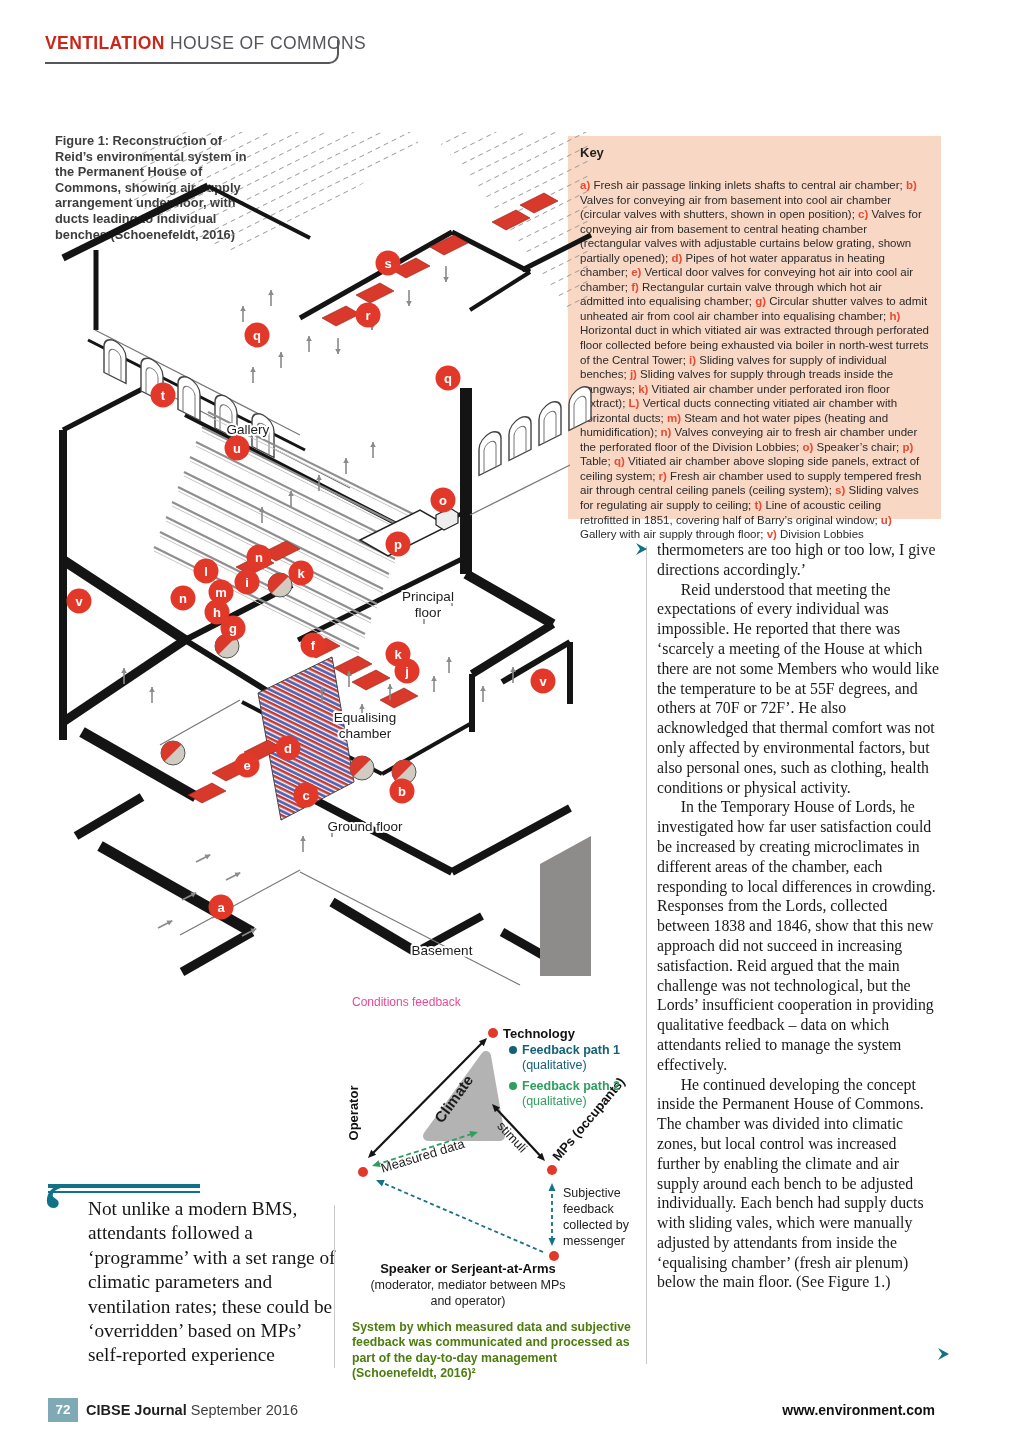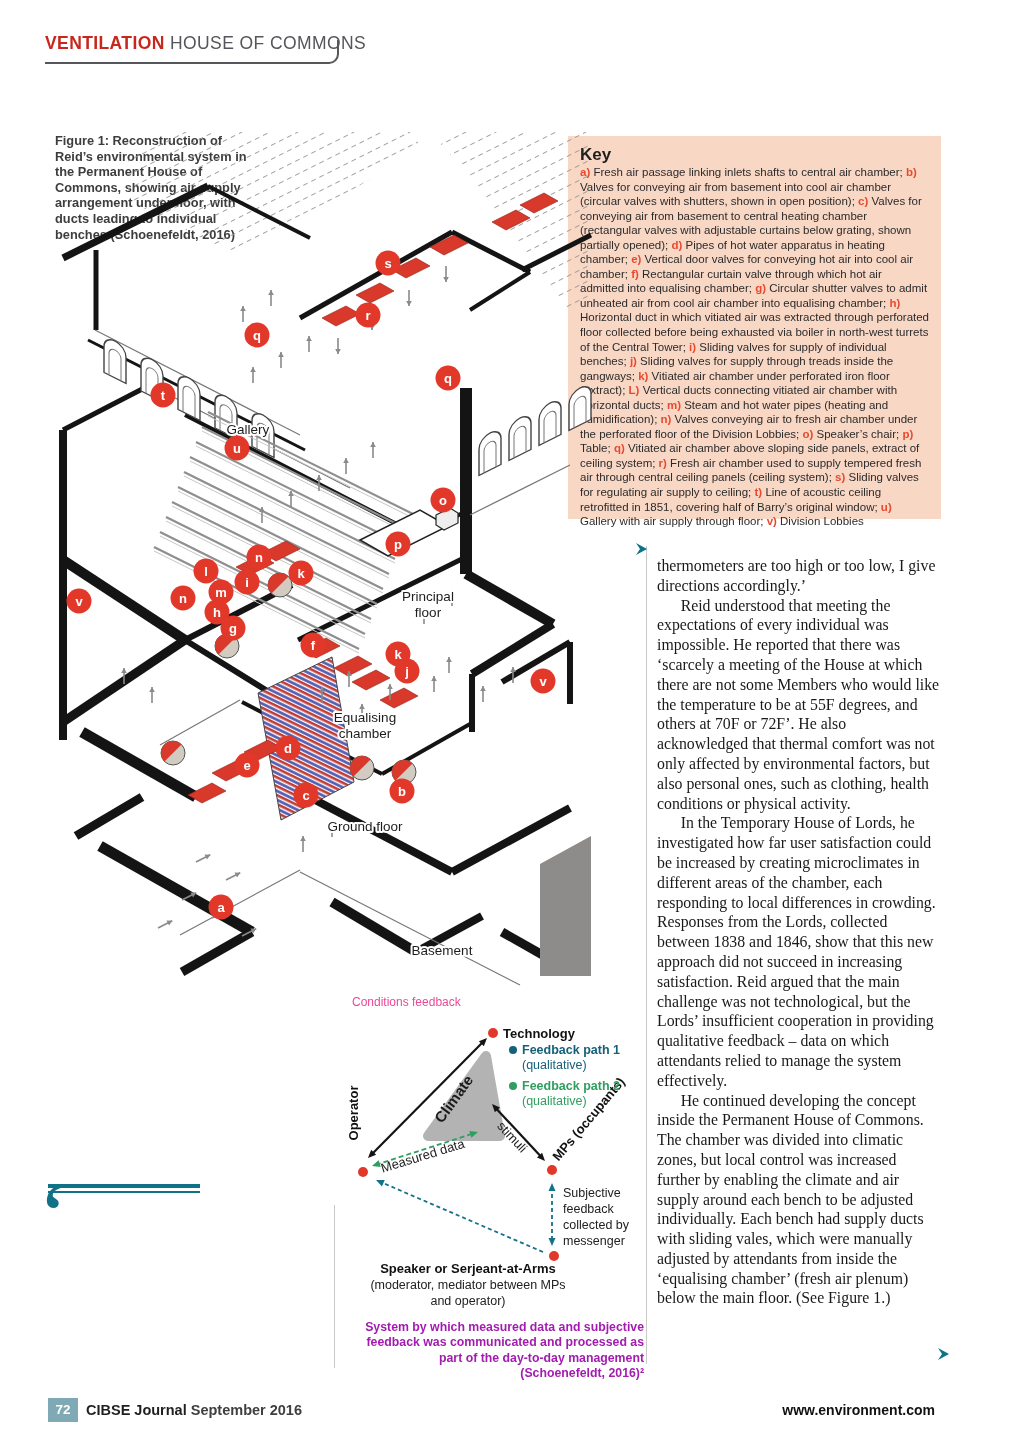--- a/index.html
+++ b/index.html
@@ -11,52 +11,52 @@
   .hdr .rest{color:#55565a;font-weight:normal;}
   .hdr-rule{position:absolute;left:45px;top:40px;width:292px;height:22px;
             border-bottom:2.5px solid #55565a;border-right:2.5px solid #55565a;
             border-bottom-right-radius:10px;}
   
   .figcap{position:absolute;left:55px;top:133px;width:200px;font-size:12.8px;line-height:1.22;
           font-weight:bold;color:#3d3d3c;}
   
   .key-box{position:absolute;left:568px;top:136px;width:373px;height:383px;background:#f9d7c5;
            padding:9px 12px 8px 12px;box-sizing:border-box;}
-  .key-title{font-size:17px;font-weight:bold;color:#1f1f1f;margin-bottom:0;}
+  .key-title{font-size:13px;font-weight:bold;color:#1f1f1f;margin-bottom:18px;}
   .key-body{font-size:11.5px;line-height:14.55px;color:#2b2b2b;}
   .kl{color:#e84a30;font-weight:bold;}
   
   .colrule{position:absolute;left:646px;top:546px;width:1px;height:818px;background:#c9c9c9;}
   .colrule2{position:absolute;left:334px;top:1205px;width:1px;height:163px;background:#c9c9c9;}
   .article{position:absolute;left:657px;top:540px;width:283px;font-family:"Liberation Serif",serif;
-           font-size:15.8px;line-height:19.8px;color:#191919;margin-top:16px;}
+           font-size:15.8px;line-height:19.8px;color:#191919;}
   .article p{margin:0;}
   .article p + p{text-indent:1.5em;}
   .chev{position:absolute;}
   
   .pq-rule1{position:absolute;left:48px;top:1184px;width:152px;height:0;border-top:4px solid #0f7286;}
   .pq-rule2{position:absolute;left:48px;top:1191px;width:152px;height:0;border-top:2px solid #0f7286;}
   .pq-mark{position:absolute;left:38px;top:1168px;font-family:"Liberation Serif",serif;
            font-size:92px;line-height:1;color:#0f7286;}
   .pq-text{position:absolute;left:88px;top:1197px;width:250px;font-family:"Liberation Serif",serif;
            font-size:19.3px;line-height:24.4px;color:#151515;}
   
   .diag-title{position:absolute;left:352px;top:995px;font-size:12px;font-weight:normal;color:#ec4899;}
   .diag-cap{position:absolute;left:352px;top:1320px;width:292px;font-size:12.3px;line-height:1.26;
-            font-weight:bold;color:#a21caf;text-align:right;}
+            font-weight:bold;color:#4d7c0f;}
   .d-bold{font:bold 13px "Liberation Sans",sans-serif;fill:#111;}
   .d-reg{font:13px "Liberation Sans",sans-serif;fill:#222;}
   .d-small{font:12.5px "Liberation Sans",sans-serif;fill:#222;}
   .d-leg-b{font:bold 12.5px "Liberation Sans",sans-serif;}
   .d-leg{font:12.5px "Liberation Sans",sans-serif;}
   .d-climate{font:bold 15px "Liberation Sans",sans-serif;fill:#1a1a1a;}
   
   .pageno{position:absolute;left:48px;top:1398px;width:30px;height:24px;background:#7fa9b4;
           color:#fff;font-weight:bold;font-size:13.5px;text-align:center;line-height:24px;}
-  .foot-l{position:absolute;left:86px;top:1402px;font-size:14.5px;color:#3f3f3f;font-weight:bold;}
+  .foot-l{position:absolute;left:86px;top:1402px;font-size:14.5px;color:#3f3f3f;}
   .foot-l b{color:#1f1f1f;}
   .foot-r{position:absolute;left:781px;top:1402px;width:154px;text-align:right;font-size:14px;
           font-weight:bold;color:#111;}
   
   .marker-letter{font:bold 13px "Liberation Sans",sans-serif;fill:#fff;text-anchor:middle;}
   .fig-label{font:13.5px "Liberation Sans",sans-serif;fill:#1d1d1d;text-anchor:middle;
              paint-order:stroke;stroke:#fff;stroke-width:4px;stroke-linejoin:round;}
 </style>
 </head>
 <body>
@@ -456,20 +456,21 @@
       <p>In the Temporary House of Lords, he investigated how far user satisfaction could be increased by creating microclimates in different areas of the chamber, each responding to local differences in crowding. Responses from the Lords, collected between 1838 and 1846, show that this new approach did not succeed in increasing satisfaction. Reid argued that the main challenge was not technological, but the Lords’ insufficient cooperation in providing qualitative feedback – data on which attendants relied to manage the system effectively.</p>
       <p>He continued developing the concept inside the Permanent House of Commons. The chamber was divided into climatic zones, but local control was increased further by enabling the climate and air supply around each bench to be adjusted individually. Each bench had supply ducts with sliding vales, which were manually adjusted by attendants from inside the ‘equalising chamber’ (fresh air plenum) below the main floor. (See Figure 1.)</p>
     </div>
   <svg class="chev" style="left:936px;top:1346px" width="16" height="16">
     <path d="M2 2 L13 8 L2 14 L6 8 Z" fill="#0f7286"></path>
   </svg>
 
   <div class="pq-rule1"></div>
   <div class="pq-rule2"></div>
   <div class="pq-mark">‘</div>
+  <div class="pq-text">Not unlike a modern BMS, attendants followed a ‘programme’ with a set range of climatic parameters and ventilation rates; these could be ‘overridden’ based on MPs’ self-reported experience</div>
 
   <div class="colrule2"></div>
   <div class="diag-title">Conditions feedback</div>
   <svg style="position:absolute;left:338px;top:993px;" width="312" height="330" viewBox="338 993 312 330">
     <path d="M 486,1056 L 500,1136 L 428,1136 Z" fill="#b3b3b3" stroke="#b3b3b3" stroke-width="10" stroke-linejoin="round"></path>
     <g id="diagram-edges">
         <line x1="370.8165680473373" y1="1155.1597633136096" x2="484.1834319526627" y2="1040.8402366863904" stroke="#141414" stroke-width="2.2"></line>
         <polygon points="487,1038 483.85207100591714,1046.1449704142012 478.8816568047337,1041.215976331361" fill="#141414"></polygon>
         <polygon points="368,1158 371.14792899408286,1149.8550295857988 376.1183431952663,1154.784023668639" fill="#141414"></polygon>
         <line x1="494.72377498126474" y1="1106.9293429043792" x2="542.2762250187352" y2="1158.0706570956208" stroke="#141414" stroke-width="2.2"></line>

